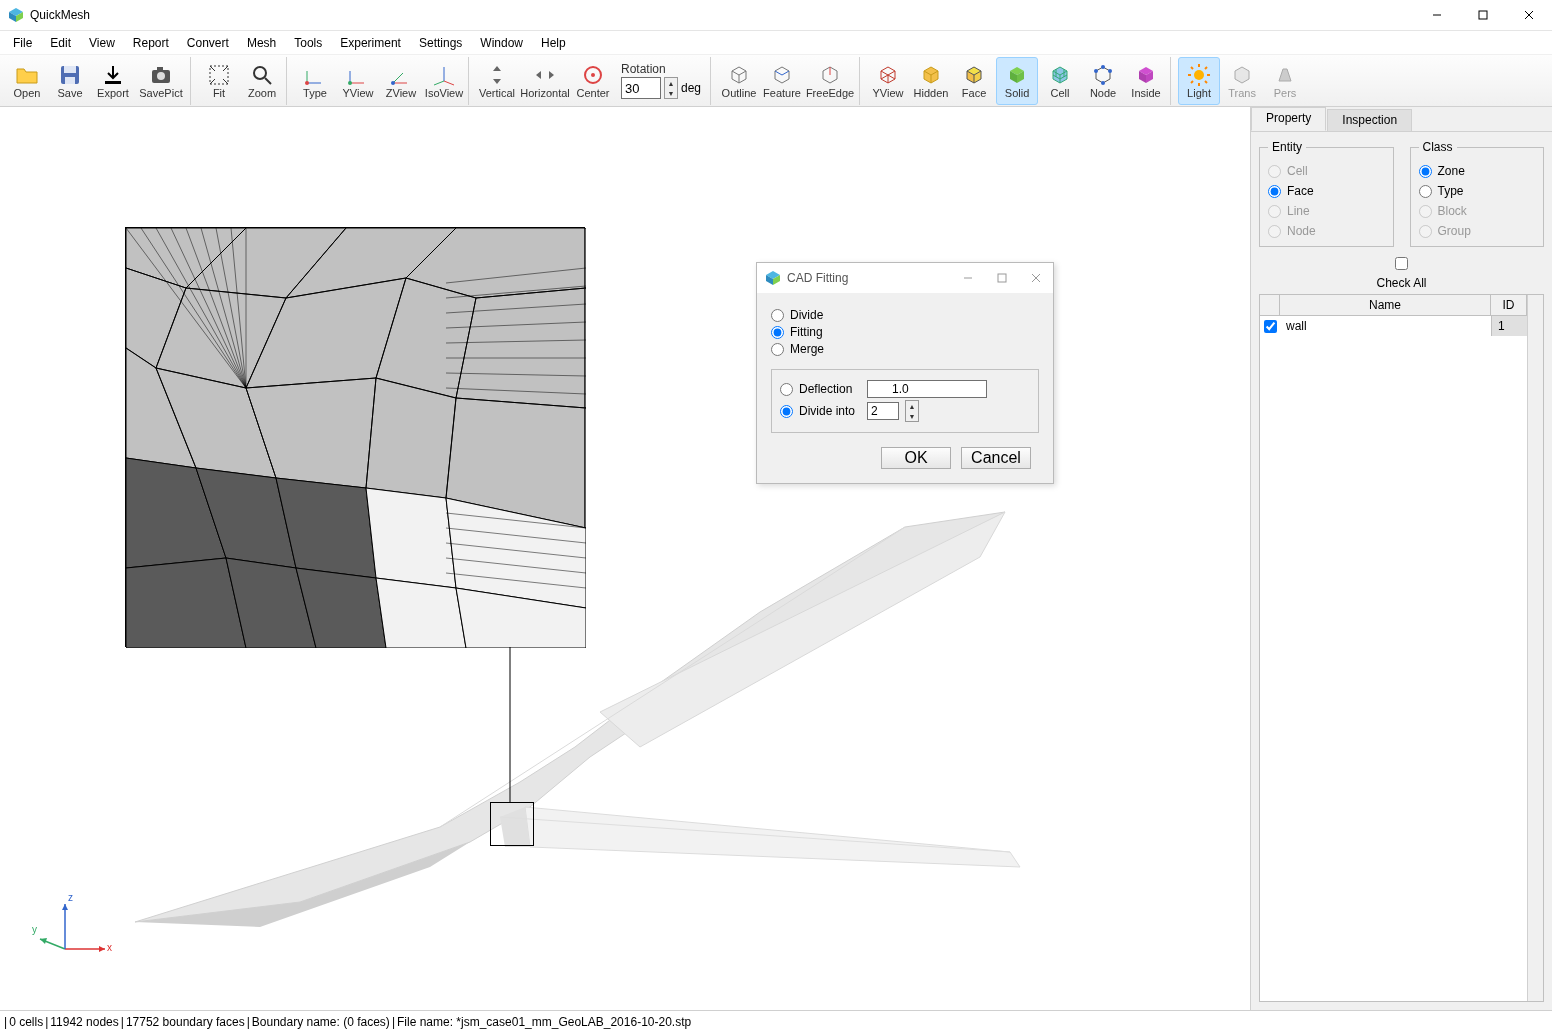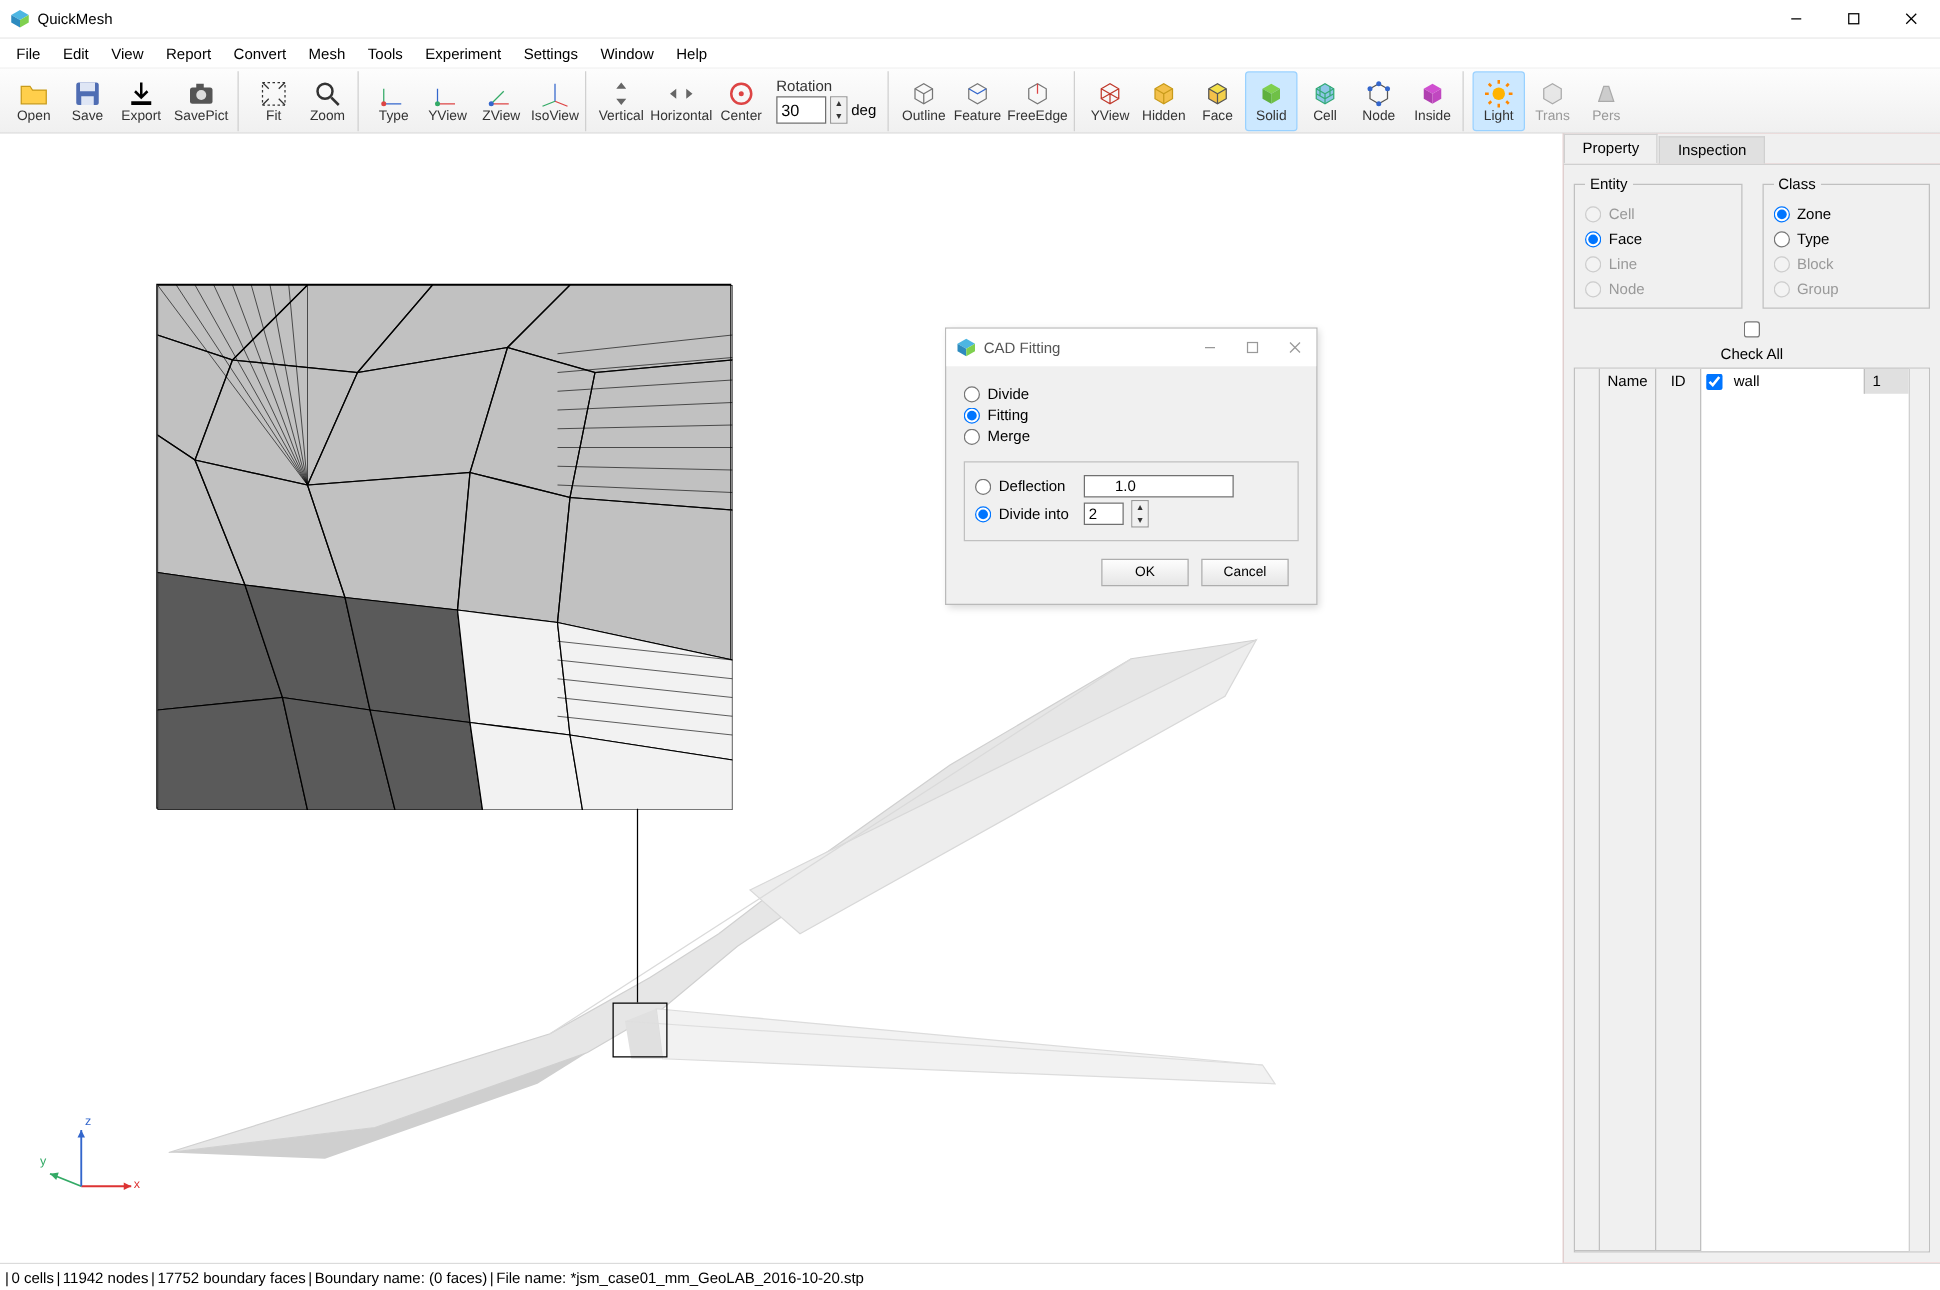--- a/index.html
+++ b/index.html
@@ -21,21 +21,21 @@
 .tool-btn.active { background:#cce8ff; border:1px solid #99d1ff;}
 .tool-btn.disabled .lbl { color:#999;}
 .rotation-group { display:flex; flex-direction:column; align-items:flex-start; justify-content:center; padding:2px 6px; gap:1px;}
 .rotation-group .rlabel { font-size:12px; color:#333;}
 .rotation-group .row2 { display:flex; align-items:center; gap:3px;}
 .rotation-group input { width:40px; height:22px; border:1px solid #707070; padding:0 3px; font-size:13px;}
 .spin { display:flex; flex-direction:column; border:1px solid #999; height:22px; width:14px;}
 .spin div { flex:1; background:#f0f0f0; display:flex;align-items:center;justify-content:center; font-size:7px; color:#333;}
 .main { flex:1; display:flex; position:relative; background:#fff;}
 .viewport { flex:1; position:relative; background:#fff; overflow:hidden;}
-.side-panel { width:302px; border-left:1px solid #d0d0d0; background:#fca5a5; display:flex; flex-direction:column;}
+.side-panel { width:302px; border-left:1px solid #d0d0d0; background:#c4b5fd; display:flex; flex-direction:column;}
 .tabs { display:flex; height:24px; background:#f0f0f0;}
 .tab { padding:3px 14px; border:1px solid #d0d0d0; border-bottom:none; background:#e0e0e0; margin-right:1px; margin-top:2px; font-size:12px;}
 .tab.active { background:#f0f0f0; border-bottom:1px solid #f0f0f0; margin-top:0;}
 .panel-body { flex:1; background:#f0f0f0; padding:8px 8px; border-top:1px solid #d0d0d0; display:flex; flex-direction:column;}
 .groups-row { display:flex; gap:16px;}
 fieldset.grp { border:1px solid #c0c0c0; padding: 4px 8px 8px 8px; flex:1;}
 fieldset.grp legend { padding:0 4px; color:#000;}
 .radio-row { display:flex; align-items:center; gap:6px; margin-top:6px; font-size:12px;}
 .radio-row input { margin:0;}
 .radio-row.disabled { color:#999;}
@@ -61,21 +61,21 @@
 .dialog .dlg-title .dt-text { flex:1; color:#555; font-size:12px;}
 .dialog .dlg-title .dlg-ctrl { width:34px; height:28px; display:flex; align-items:center; justify-content:center; color:#999;}
 .dialog .dlg-body { padding:12px 14px 12px 14px;}
 .dlg-group1 { border:0; padding: 0 0 10px 0;}
 .dlg-rrow { display:flex; align-items:center; gap:6px; margin:3px 0; font-size:12px;}
 .dlg-rrow input[type=radio] { margin:0;}
 .dlg-group2 { border:1px solid #c0c0c0; padding:8px 8px;}
 .dlg-field { display:flex; align-items:center; gap:6px; margin:2px 0;}
 .dlg-field input[type=text] { border:1px solid #707070; height:18px; padding:0 3px; font-size:12px;}
 .dlg-btns { display:flex; justify-content:flex-end; gap:10px; padding:14px 8px 2px 0;}
-.dlg-btns button { width:70px; height:22px; background:linear-gradient(#fdfdfd,#e6e6e6); border:1px solid #adadad; font-size:11px;}
+.dlg-btns button { width:70px; height:22px; background:linear-gradient(#fdfdfd,#e6e6e6); border:1px solid #adadad; font-size:16px;}
 
 .inset-box { position:absolute; border:1px solid #000;}
 .axis-widget { position:absolute; left:35px; bottom:46px; width:80px; height:70px;}
 svg { display:block;}
 </style>
 </head>
 <body>
 
 <div class="titlebar">
   <span class="app-icon">
@@ -604,21 +604,21 @@
               <span>Group</span>
             </label>
         </fieldset>
       </div>
       <label class="checkall">
           <input type="checkbox" style="">
           <span>Check All</span>
         </label>
       <div class="table-wrap">
         <div style="display:flex; flex:1;">
-          <div style="flex:1; display:flex; ">
+          <div style="flex:1; display:flex; flex-direction:column;">
             <div class="table-head">
               <div class="th chk"></div>
               <div class="th name">Name</div>
               <div class="th id">ID</div>
             </div>
             <div class="table-body">
               <div class="tr">
                 <div class="td chk">
                     <input type="checkbox" checked="" style="">
                   </div>

